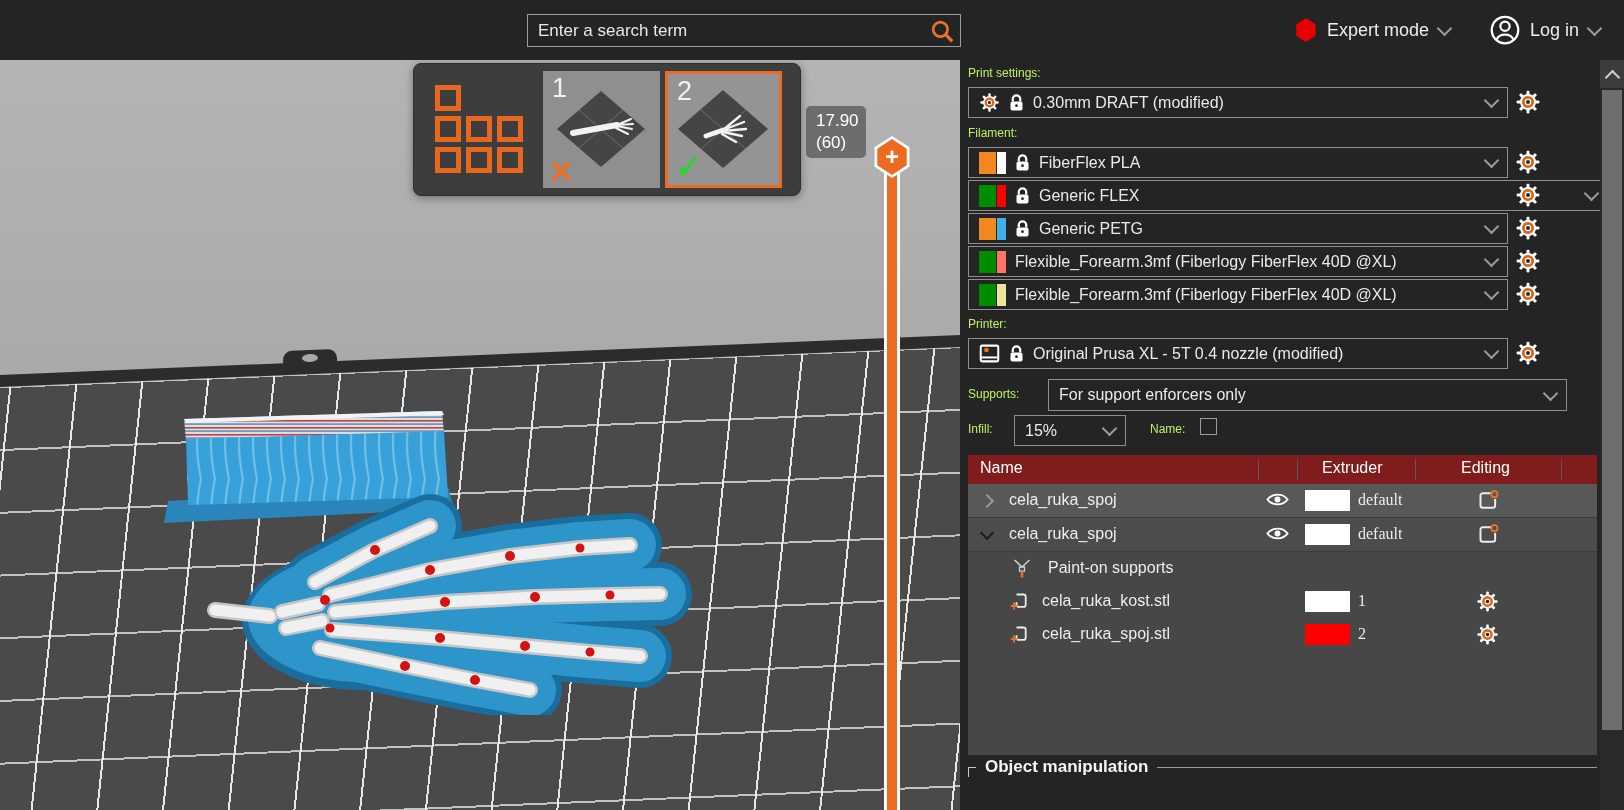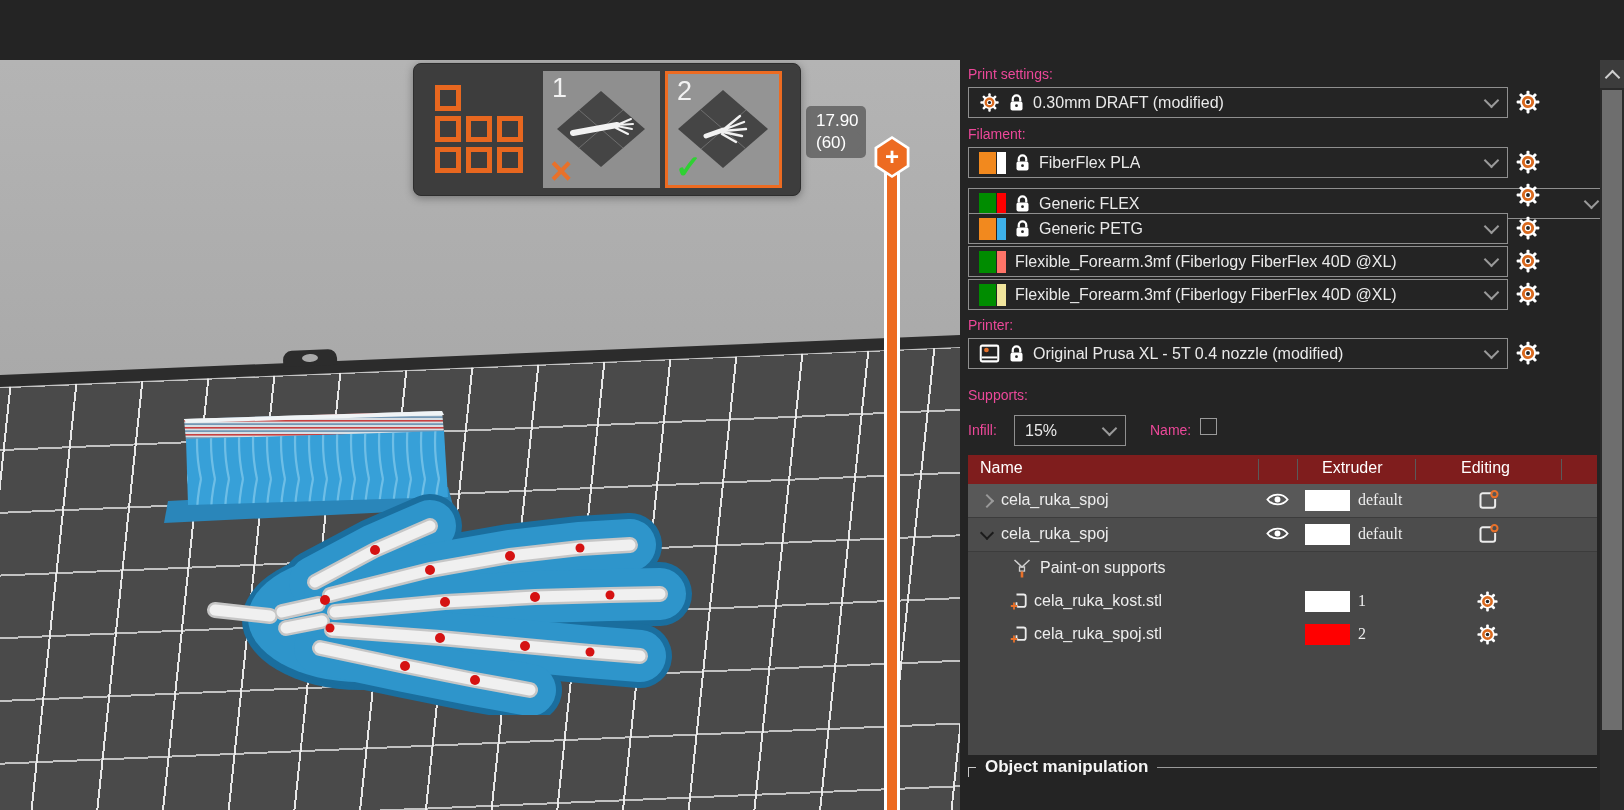--- a/index.html
+++ b/index.html
@@ -58,38 +58,38 @@
       clip-path:polygon(50% 0,96% 27%,96% 73%,50% 100%,4% 73%,4% 27%);background:#ffffff;
       display:flex;align-items:center;justify-content:center;}
   .sliderhandle .inner{width:32px;height:36px;clip-path:polygon(50% 0,96% 27%,96% 73%,50% 100%,4% 73%,4% 27%);
       background:#ed6b21;display:flex;align-items:center;justify-content:center;
       color:#fff;font-size:24px;font-weight:bold;line-height:1;}
   .slidertip{position:absolute;left:806px;top:46px;width:60px;height:52px;background:#6d6d6d;border-radius:5px;
       color:#fff;font-size:17px;padding:4px 0 18px 10px;box-sizing:border-box;line-height:22px;}
   .slidertip::after{content:"";position:absolute;right:-9px;bottom:8px;border:9px solid transparent;border-left-color:#6d6d6d;}
   
   .sidebar{position:absolute;left:960px;top:60px;width:640px;height:750px;background:#242424;}
-  .sb-label{position:absolute;font-size:14px;color:#ec4899;text-align:right;}
+  .sb-label{position:absolute;font-size:12px;color:#bef264;text-align:right;}
   .combo{position:absolute;box-sizing:border-box;height:31px;border:1px solid #8f8f8f;background:#242424;
       display:flex;align-items:center;gap:9px;padding:0 10px;font-size:16px;color:#eaeaea;cursor:pointer;}
   .combo .chev{margin-left:auto;flex:0 0 auto;}
   .combo .txt{white-space:nowrap;overflow:hidden;text-overflow:ellipsis;}
   .swatch{width:27px;height:22px;display:flex;flex:0 0 auto;}
   .swatch i{display:block;height:100%;}
   .sw-l{width:17px;margin-right:1px;}
   .sw-r{width:9px;}
   .gearbtn{position:absolute;width:26px;height:26px;cursor:pointer;}
   .ck{position:absolute;width:17px;height:17px;box-sizing:border-box;border:1px solid #9a9a9a;background:#242424;cursor:pointer;}
   
   .objlist{position:absolute;left:8px;top:395px;width:629px;height:300px;background:#474747;font-size:16px;}
   .objhead{position:absolute;left:0;top:0;width:100%;height:29px;background:#7f1d1d;color:#fff;}
   .objhead .hsep{position:absolute;top:4px;bottom:4px;width:1px;background:#5a5a5a;}
   .objhead .htxt{position:absolute;top:4px;}
   .orow{position:absolute;left:0;width:100%;height:33px;cursor:pointer;}
-  .orow .nm{position:absolute;top:7px;color:#ededed;white-space:nowrap;}
+  .orow .nm{position:absolute;top:7px;color:#ededed;white-space:nowrap;margin-left:8px;}
   .treechev{position:absolute;left:14px;top:12px;width:8px;height:8px;border-right:2px solid;border-bottom:2px solid;}
   .tc-right{transform:rotate(-45deg);border-color:#9a9a9a;}
   .tc-down{transform:rotate(45deg);border-color:#1b1b1b;top:10px;}
   .eyebtn{position:absolute;left:298px;top:7px;width:23px;height:17px;cursor:pointer;}
   .exsw{position:absolute;left:337px;top:6px;width:45px;height:21px;}
   .extxt{position:absolute;left:390px;top:7px;color:#ededed;font-family:Liberation Serif, serif;}
   .editico{position:absolute;left:508px;top:5px;width:23px;height:23px;cursor:pointer;}
   .rowico{position:absolute;top:5px;width:20px;height:23px;}
   
   .manip{position:absolute;left:8px;top:697px;width:629px;display:flex;align-items:center;}
@@ -291,20 +291,42 @@
       <div>17.90</div>
       <div>(60)</div>
     </div>
     <div class="sliderhandle">
       <div class="inner">
           <span>+</span>
         </div>
     </div>
   </div>
 
+  <div class="topbar">
+    <div class="searchwrap">
+      <input type="text" placeholder="Enter a search term" style="">
+      <svg class="searchicon" viewBox="0 0 22 22">
+          <use href="#i-search"></use>
+        </svg>
+    </div>
+    <div class="tb-right">
+      <div class="mode-group">
+        <span class="hexbadge" style="background: rgb(230, 0, 0);"></span>
+        <span class="tb-label">Expert mode</span>
+        <span class="chev"></span>
+      </div>
+      <div class="login-group">
+        <svg width="30" height="30" viewBox="0 0 24 24">
+            <use href="#i-user"></use>
+          </svg>
+        <span class="tb-label">Log in</span>
+        <span class="chev"></span>
+      </div>
+    </div>
+  </div>
 
   <div class="sidebar">
 
     <div class="sb-label" style="left:8px;top:6px">Print settings:</div>
     <div class="combo" style="left:8px;top:27px;width:540px">
       <svg width="21" height="21" viewBox="0 0 24 24">
           <use href="#i-gear"></use>
         </svg>
       <svg width="15" height="19" viewBox="0 0 16 20">
           <use href="#i-lock"></use>
@@ -326,21 +348,21 @@
       <svg width="15" height="19" viewBox="0 0 16 20">
           <use href="#i-lock"></use>
         </svg>
       <span class="txt">FiberFlex PLA</span>
       <span class="chev"></span>
     </div>
     <svg class="gearbtn" style="left:555px;top:89px" viewBox="0 0 24 24">
         <use href="#i-gear"></use>
       </svg>
 
-    <div class="combo" style="left:8px;top:128px;width:640px">
+    <div class="combo" style="left:8px;top:120px;width:640px">
       <span class="swatch">
         <i class="sw-l" style="background: rgb(0, 140, 0);"></i>
         <i class="sw-r" style="background: rgb(255, 0, 0);"></i>
         </span>
       <svg width="15" height="19" viewBox="0 0 16 20">
           <use href="#i-lock"></use>
         </svg>
       <span class="txt">Generic FLEX</span>
       <span class="chev"></span>
     </div>
@@ -396,20 +418,24 @@
           <use href="#i-lock"></use>
         </svg>
       <span class="txt">Original Prusa XL - 5T 0.4 nozzle (modified)</span>
       <span class="chev"></span>
     </div>
     <svg class="gearbtn" style="left:555px;top:280px" viewBox="0 0 24 24">
         <use href="#i-gear"></use>
       </svg>
 
     <div class="sb-label" style="left:8px;top:327px">Supports:</div>
+    <div class="combo" style="left:88px;top:319px;width:519px;height:32px">
+      <span class="txt">For support enforcers only</span>
+      <span class="chev"></span>
+    </div>
 
     <div class="sb-label" style="left:8px;top:362px">Infill:</div>
     <div class="combo" style="left:54px;top:355px;width:112px">
       <span class="txt">15%</span>
       <span class="chev"></span>
     </div>
     <div class="sb-label" style="left:190px;top:362px">Name:</div>
     <div class="ck" style="left:240px;top:358px"></div>
 
     <div class="objlist">

